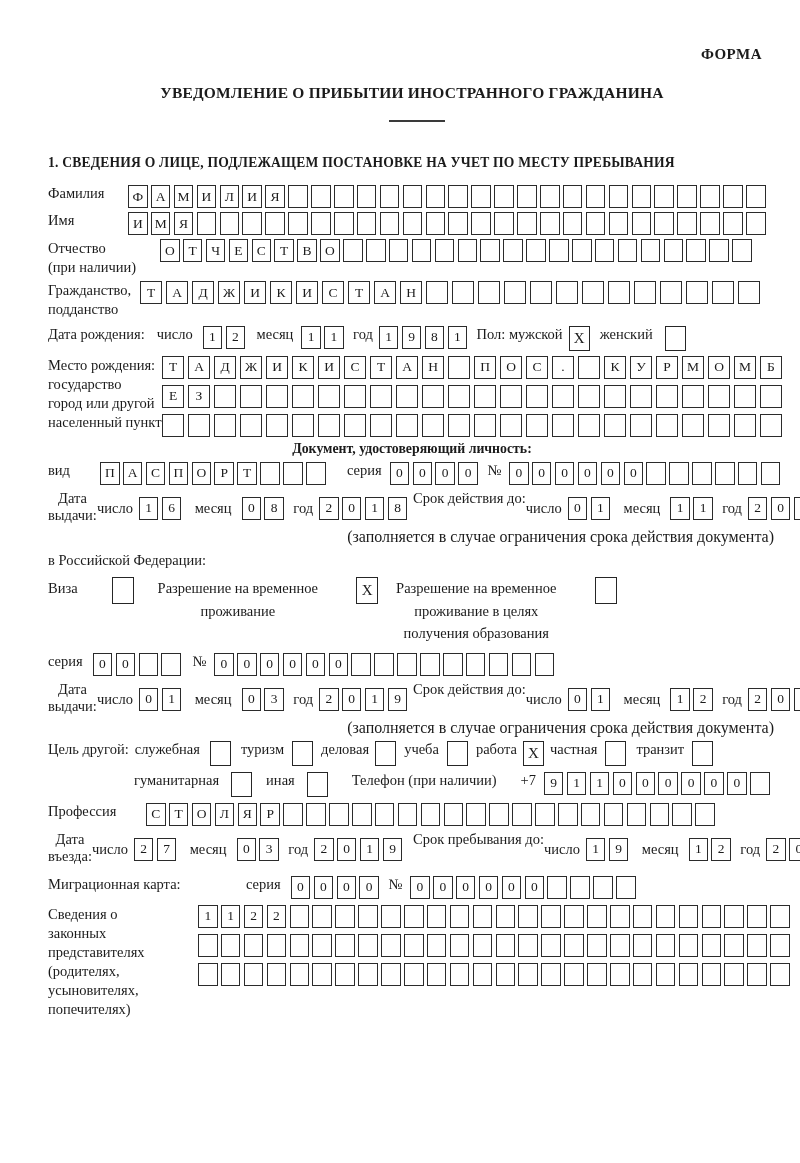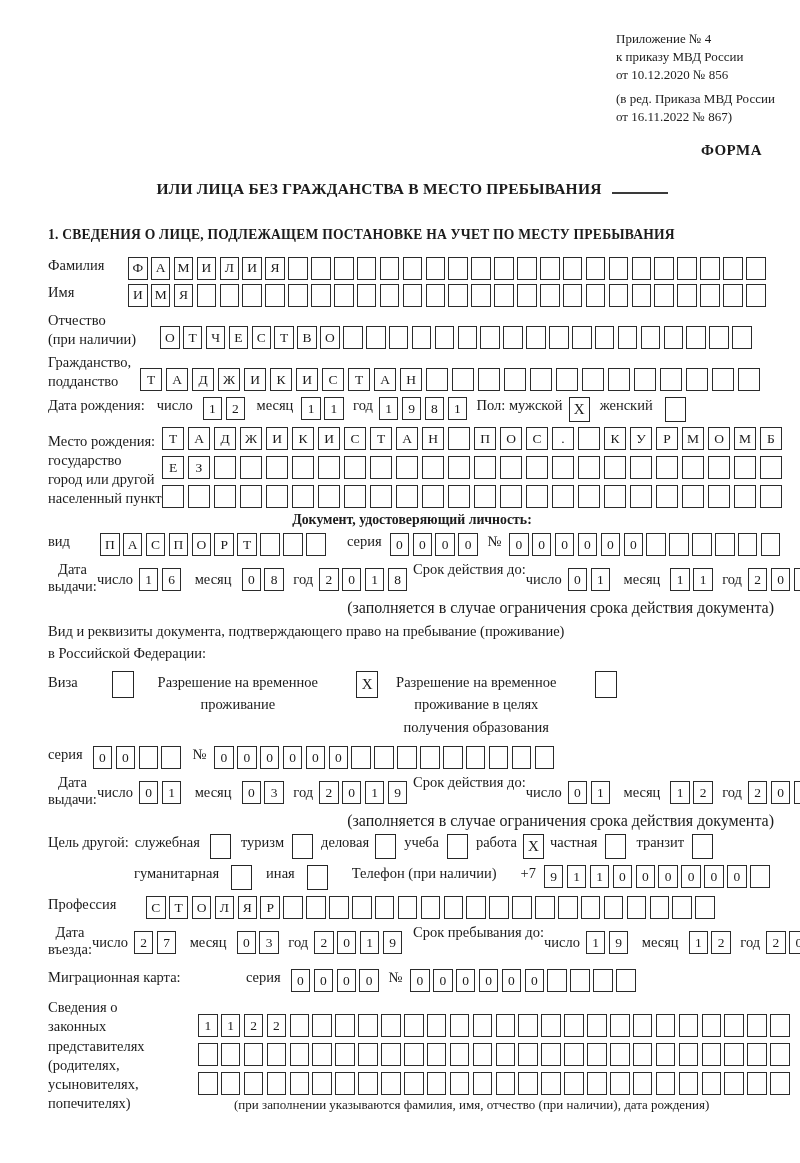--- a/index.html
+++ b/index.html
@@ -11,21 +11,21 @@
   }
   
   .hdr-right { margin-left: 568px; width: 185px; font-size: 13px; line-height: 1.4; }
   .hdr-right .grp2 { margin-top: 5px; }
   .forma { text-align: right; padding-right: 14px; font-weight: bold; font-size: 15px; margin-top: 16px; letter-spacing: .5px; }
   .title { text-align: center; font-weight: bold; font-size: 15.5px; line-height: 1.55; margin-top: 18px; letter-spacing: .2px; }
   .title-underline { display: inline-block; width: 56px; border-bottom: 2px solid #3a3a3a; margin-left: 10px; }
   .sec-heading { font-weight: bold; font-size: 13.6px; margin-top: 26px; margin-bottom: 14px; letter-spacing: .2px; }
   
   .row { display: flex; margin-bottom: 4px; }
-  .row.top { align-items: flex-end; }
+  .row.top { align-items: flex-start; }
   .lbl { font-size: 14.5px; flex: 0 0 auto; }
   .lblcol { font-size: 14.5px; line-height: 1.32; flex: 0 0 auto; }
   .boxes { display: flex; flex: 0 0 auto; }
   .cbox {
     width: 19.5px; height: 23px; border: 1.6px solid #2b2b2b; margin-right: 3.4px;
     display: inline-flex; align-items: center; justify-content: center;
     font-size: 13.5px; flex: 0 0 auto; background: #fff;
   }
   .wide .cbox { width: 22px; margin-right: 4px; }
   .checkbox {
@@ -46,34 +46,26 @@
   .opt-row { display: flex; align-items: flex-start; margin-top: 6px; margin-bottom: 8px; }
   .opt { display: flex; align-items: flex-start; gap: 28px; }
   .opt-lines { font-size: 14.5px; text-align: center; line-height: 1.55; }
   .rep-note { font-size: 13px; margin-left: 140px; margin-top: 2px; }
 </style>
 </head>
 <body>
 
 <div class="page">
 
-  <div class="hdr-right">
-    <div>Приложение № 4</div>
-    <div>к приказу МВД России</div>
-    <div>от 10.12.2020 № 856</div>
-    <div class="grp2">
-      <div>(в ред. Приказа МВД России</div>
-      <div>от 16.11.2022 № 867)</div>
-    </div>
-  </div>
 
   <div class="forma">ФОРМА</div>
 
   <div class="title">
-    <div><span>ИЛИ ЛИЦА БЕЗ ГРАЖДАНСТВА В МЕСТО ПРЕБЫВАНИЯ</span><span class="title-underline"></span></div>
+    <div>УВЕДОМЛЕНИЕ О ПРИБЫТИИ ИНОСТРАННОГО ГРАЖДАНИНА</div>
+    <div><span class="title-underline"></span></div>
   </div>
 
   <div class="sec-heading">1. СВЕДЕНИЯ О ЛИЦЕ, ПОДЛЕЖАЩЕМ ПОСТАНОВКЕ НА УЧЕТ ПО МЕСТУ ПРЕБЫВАНИЯ</div>
 
   <div class="row">
     <div class="lbl" style="width:80px">Фамилия</div>
     <div class="boxes">
         <span class="cbox">Ф</span>
         <span class="cbox">А</span>
         <span class="cbox">М</span>
@@ -402,21 +394,20 @@
             <span class="cbox">2</span>
             <span class="cbox">0</span>
             <span class="cbox">2</span>
             <span class="cbox">5</span>
           </div>
       </div>
     </div>
   </div>
   <div class="note">(заполняется в случае ограничения срока действия документа)</div>
 
-  <div class="plain">Вид и реквизиты документа, подтверждающего право на пребывание (проживание)</div>
   <div class="plain">в Российской Федерации:</div>
 
   <div class="opt-row">
     <div class="opt">
       <div class="opt-lines">Виза</div>
       <span class="checkbox ml6"></span>
     </div>
     <div class="opt ml24">
       <div class="opt-lines">
         <div>Разрешение на временное</div>
@@ -738,17 +729,16 @@
           <span class="cbox"></span>
           <span class="cbox"></span>
           <span class="cbox"></span>
           <span class="cbox"></span>
           <span class="cbox"></span>
           <span class="cbox"></span>
           <span class="cbox"></span>
           <span class="cbox"></span>
           <span class="cbox"></span>
         </div>
-      <div class="rep-note" style="margin-left:36px">(при заполнении указываются фамилия, имя, отчество (при наличии), дата рождения)</div>
     </div>
   </div>
 
 </div>
 
 </body></html>

